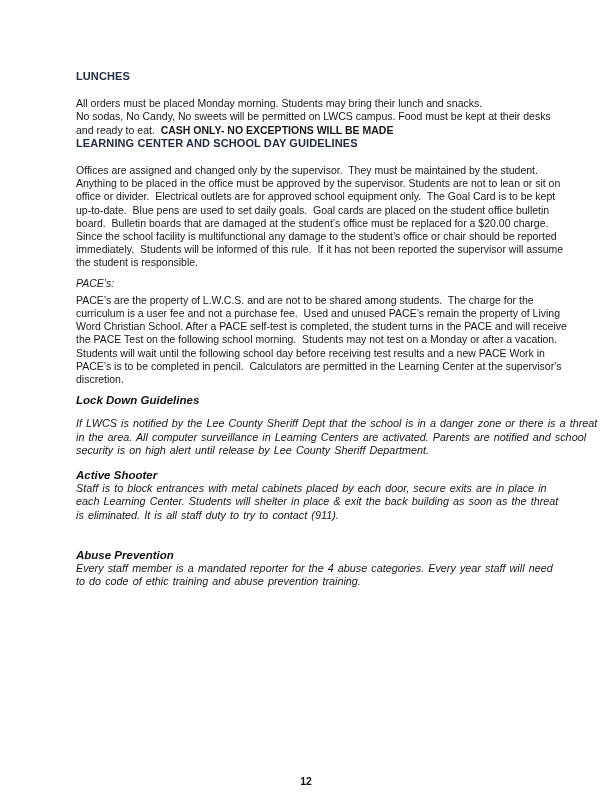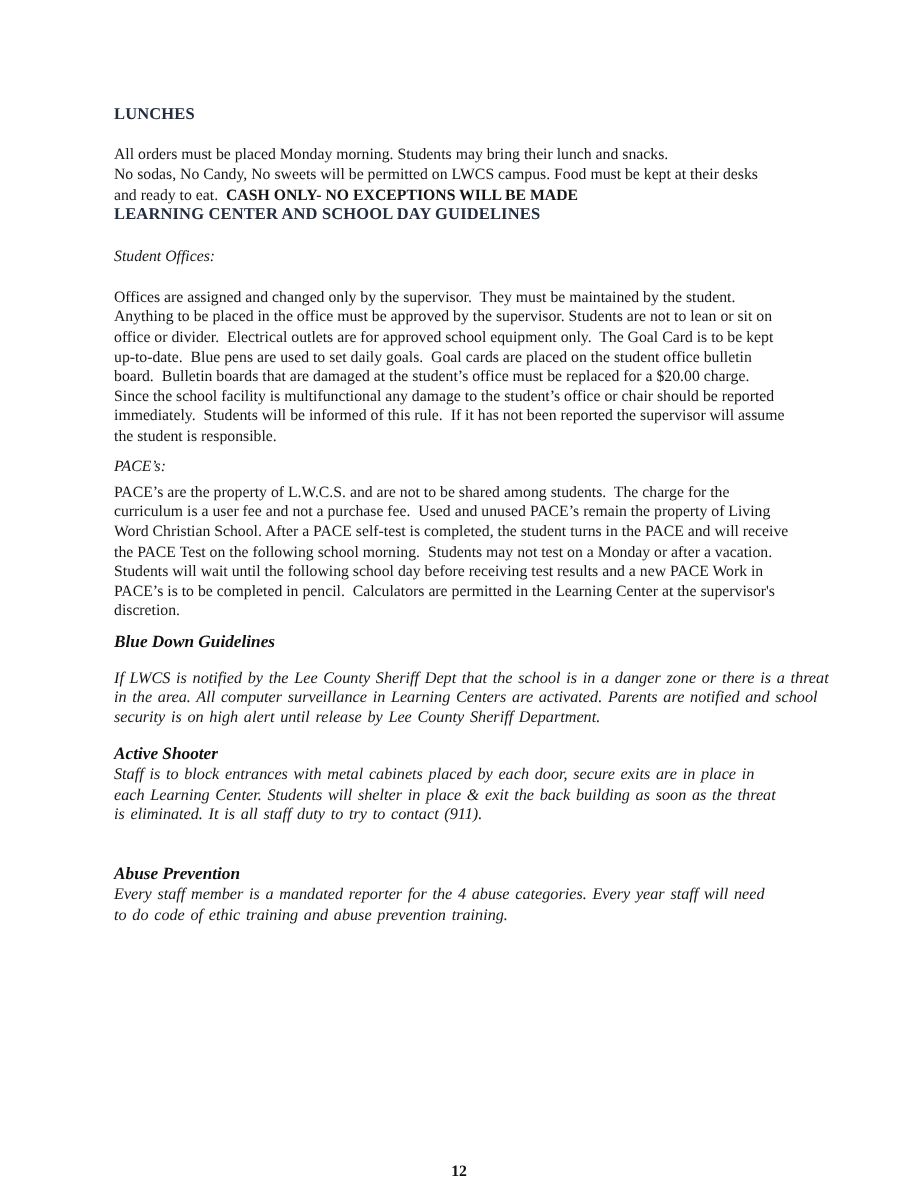--- a/index.html
+++ b/index.html
@@ -8,21 +8,21 @@
     background: #ffffff;
   }
   .page {
     position: relative;
     width: 612px;
     height: 792px;
     box-sizing: border-box;
     padding: 70px 18px 0 76px;
     background: #ffffff;
     overflow: hidden;
-    font-family: Liberation Serif, serif;
+    font-family: Liberation Sans, sans-serif;
     font-size: 10.5px;
     line-height: 13.2px;
     color: #161616;
   }
   .h-navy {
     margin: 0;
     font-size: 11px;
     line-height: 13.2px;
     font-weight: bold;
     color: #222d41;
@@ -82,42 +82,41 @@
 
   <div class="h-navy">LUNCHES</div>
 
   <div class="para para-lunch">All orders must be placed Monday morning. Students may bring their lunch and snacks.
 No sodas, No Candy, No sweets will be permitted on LWCS campus. Food must be kept at their desks</div>
 
   <div class="mixed-line"><span>and ready to eat.  </span><span class="bold-run">CASH ONLY- NO EXCEPTIONS WILL BE MADE</span></div>
 
   <div class="h-navy h-learning">LEARNING CENTER AND SCHOOL DAY GUIDELINES</div>
 
-  <div class="italic-label">Student Offices:</div>
 
   <div class="para para-offices">Offices are assigned and changed only by the supervisor.  They must be maintained by the student.
 Anything to be placed in the office must be approved by the supervisor. Students are not to lean or sit on
 office or divider.  Electrical outlets are for approved school equipment only.  The Goal Card is to be kept
 up-to-date.  Blue pens are used to set daily goals.  Goal cards are placed on the student office bulletin
 board.  Bulletin boards that are damaged at the student’s office must be replaced for a $20.00 charge.
 Since the school facility is multifunctional any damage to the student’s office or chair should be reported
 immediately.  Students will be informed of this rule.  If it has not been reported the supervisor will assume
 the student is responsible.</div>
 
   <div class="italic-label label-paces">PACE’s:</div>
 
   <div class="para para-paces">PACE’s are the property of L.W.C.S. and are not to be shared among students.  The charge for the
 curriculum is a user fee and not a purchase fee.  Used and unused PACE’s remain the property of Living
 Word Christian School. After a PACE self-test is completed, the student turns in the PACE and will receive
 the PACE Test on the following school morning.  Students may not test on a Monday or after a vacation.
 Students will wait until the following school day before receiving test results and a new PACE Work in
 PACE’s is to be completed in pencil.  Calculators are permitted in the Learning Center at the supervisor's
 discretion.</div>
 
-  <div class="h-bi h-lockdown">Blue Down Guidelines</div>
+  <div class="h-bi h-lockdown">Lock Down Guidelines</div>
 
   <div class="para-italic para-lockdown">If LWCS is notified by the Lee County Sheriff Dept that the school is in a danger zone or there is a threat
 in the area. All computer surveillance in Learning Centers are activated. Parents are notified and school
 security is on high alert until release by Lee County Sheriff Department.</div>
 
   <div class="h-bi h-shooter">Active Shooter</div>
 
   <div class="para-italic">Staff is to block entrances with metal cabinets placed by each door, secure exits are in place in
 each Learning Center. Students will shelter in place &amp; exit the back building as soon as the threat
 is eliminated. It is all staff duty to try to contact (911).</div>

